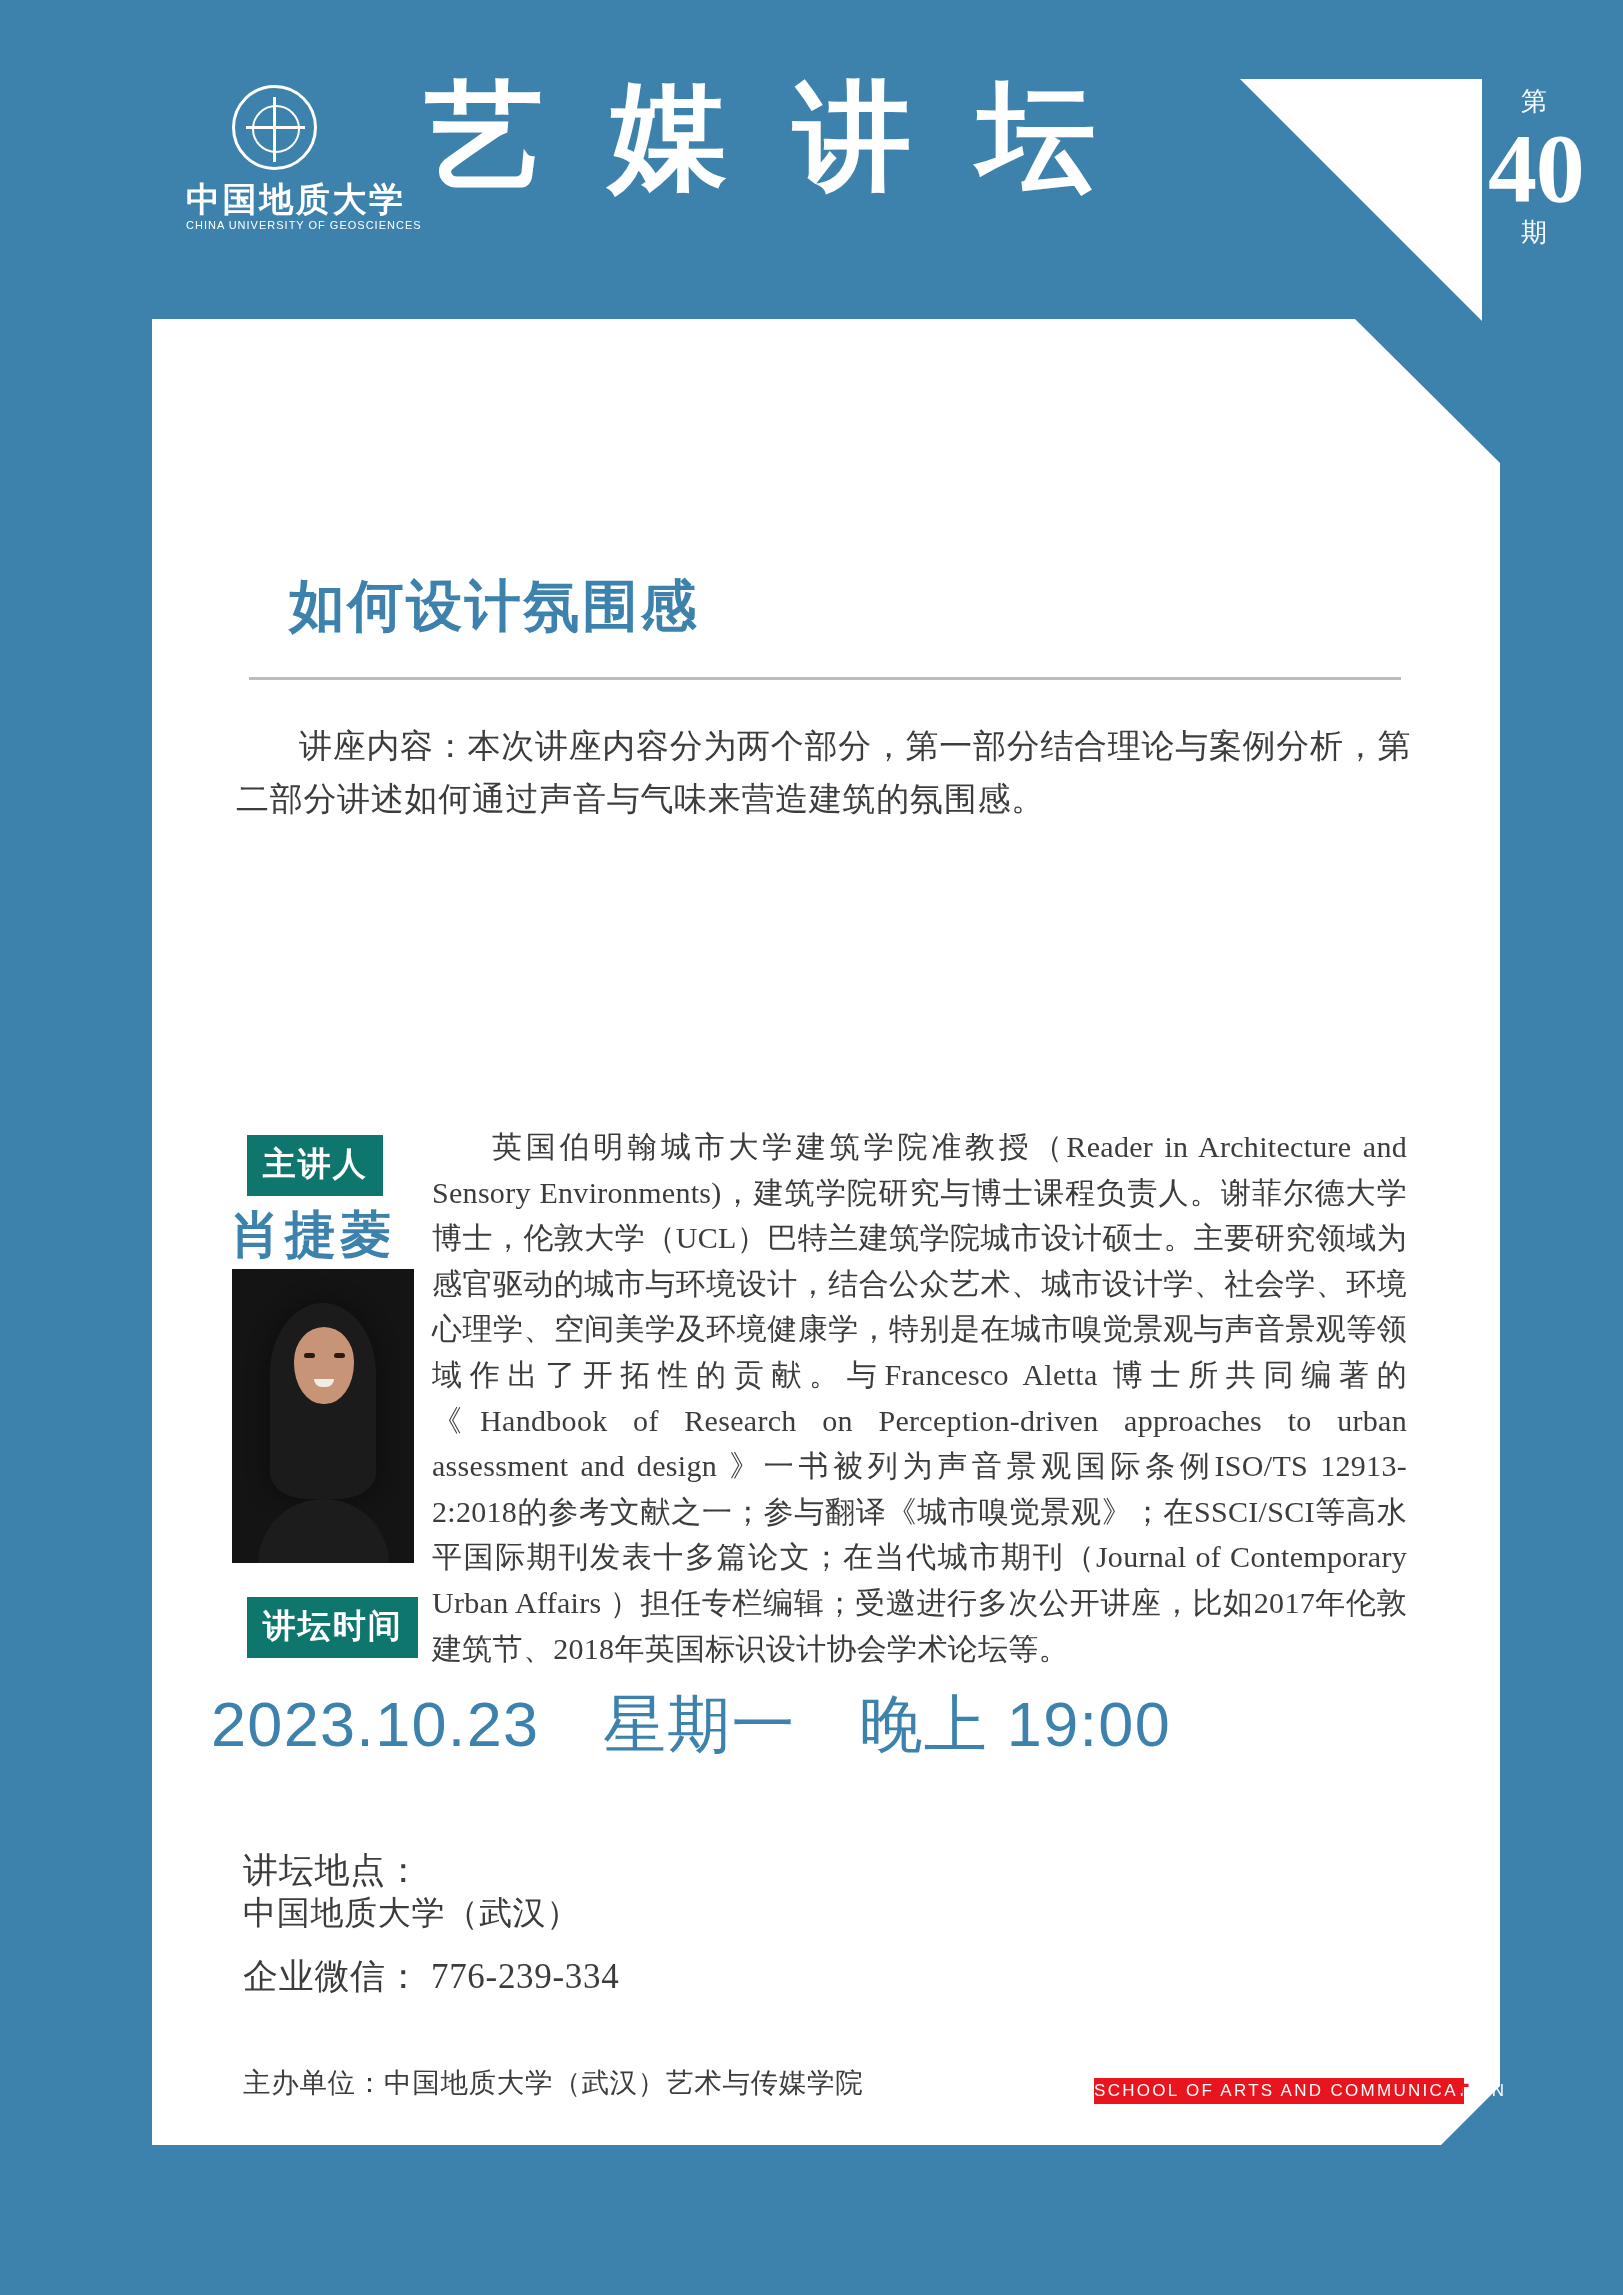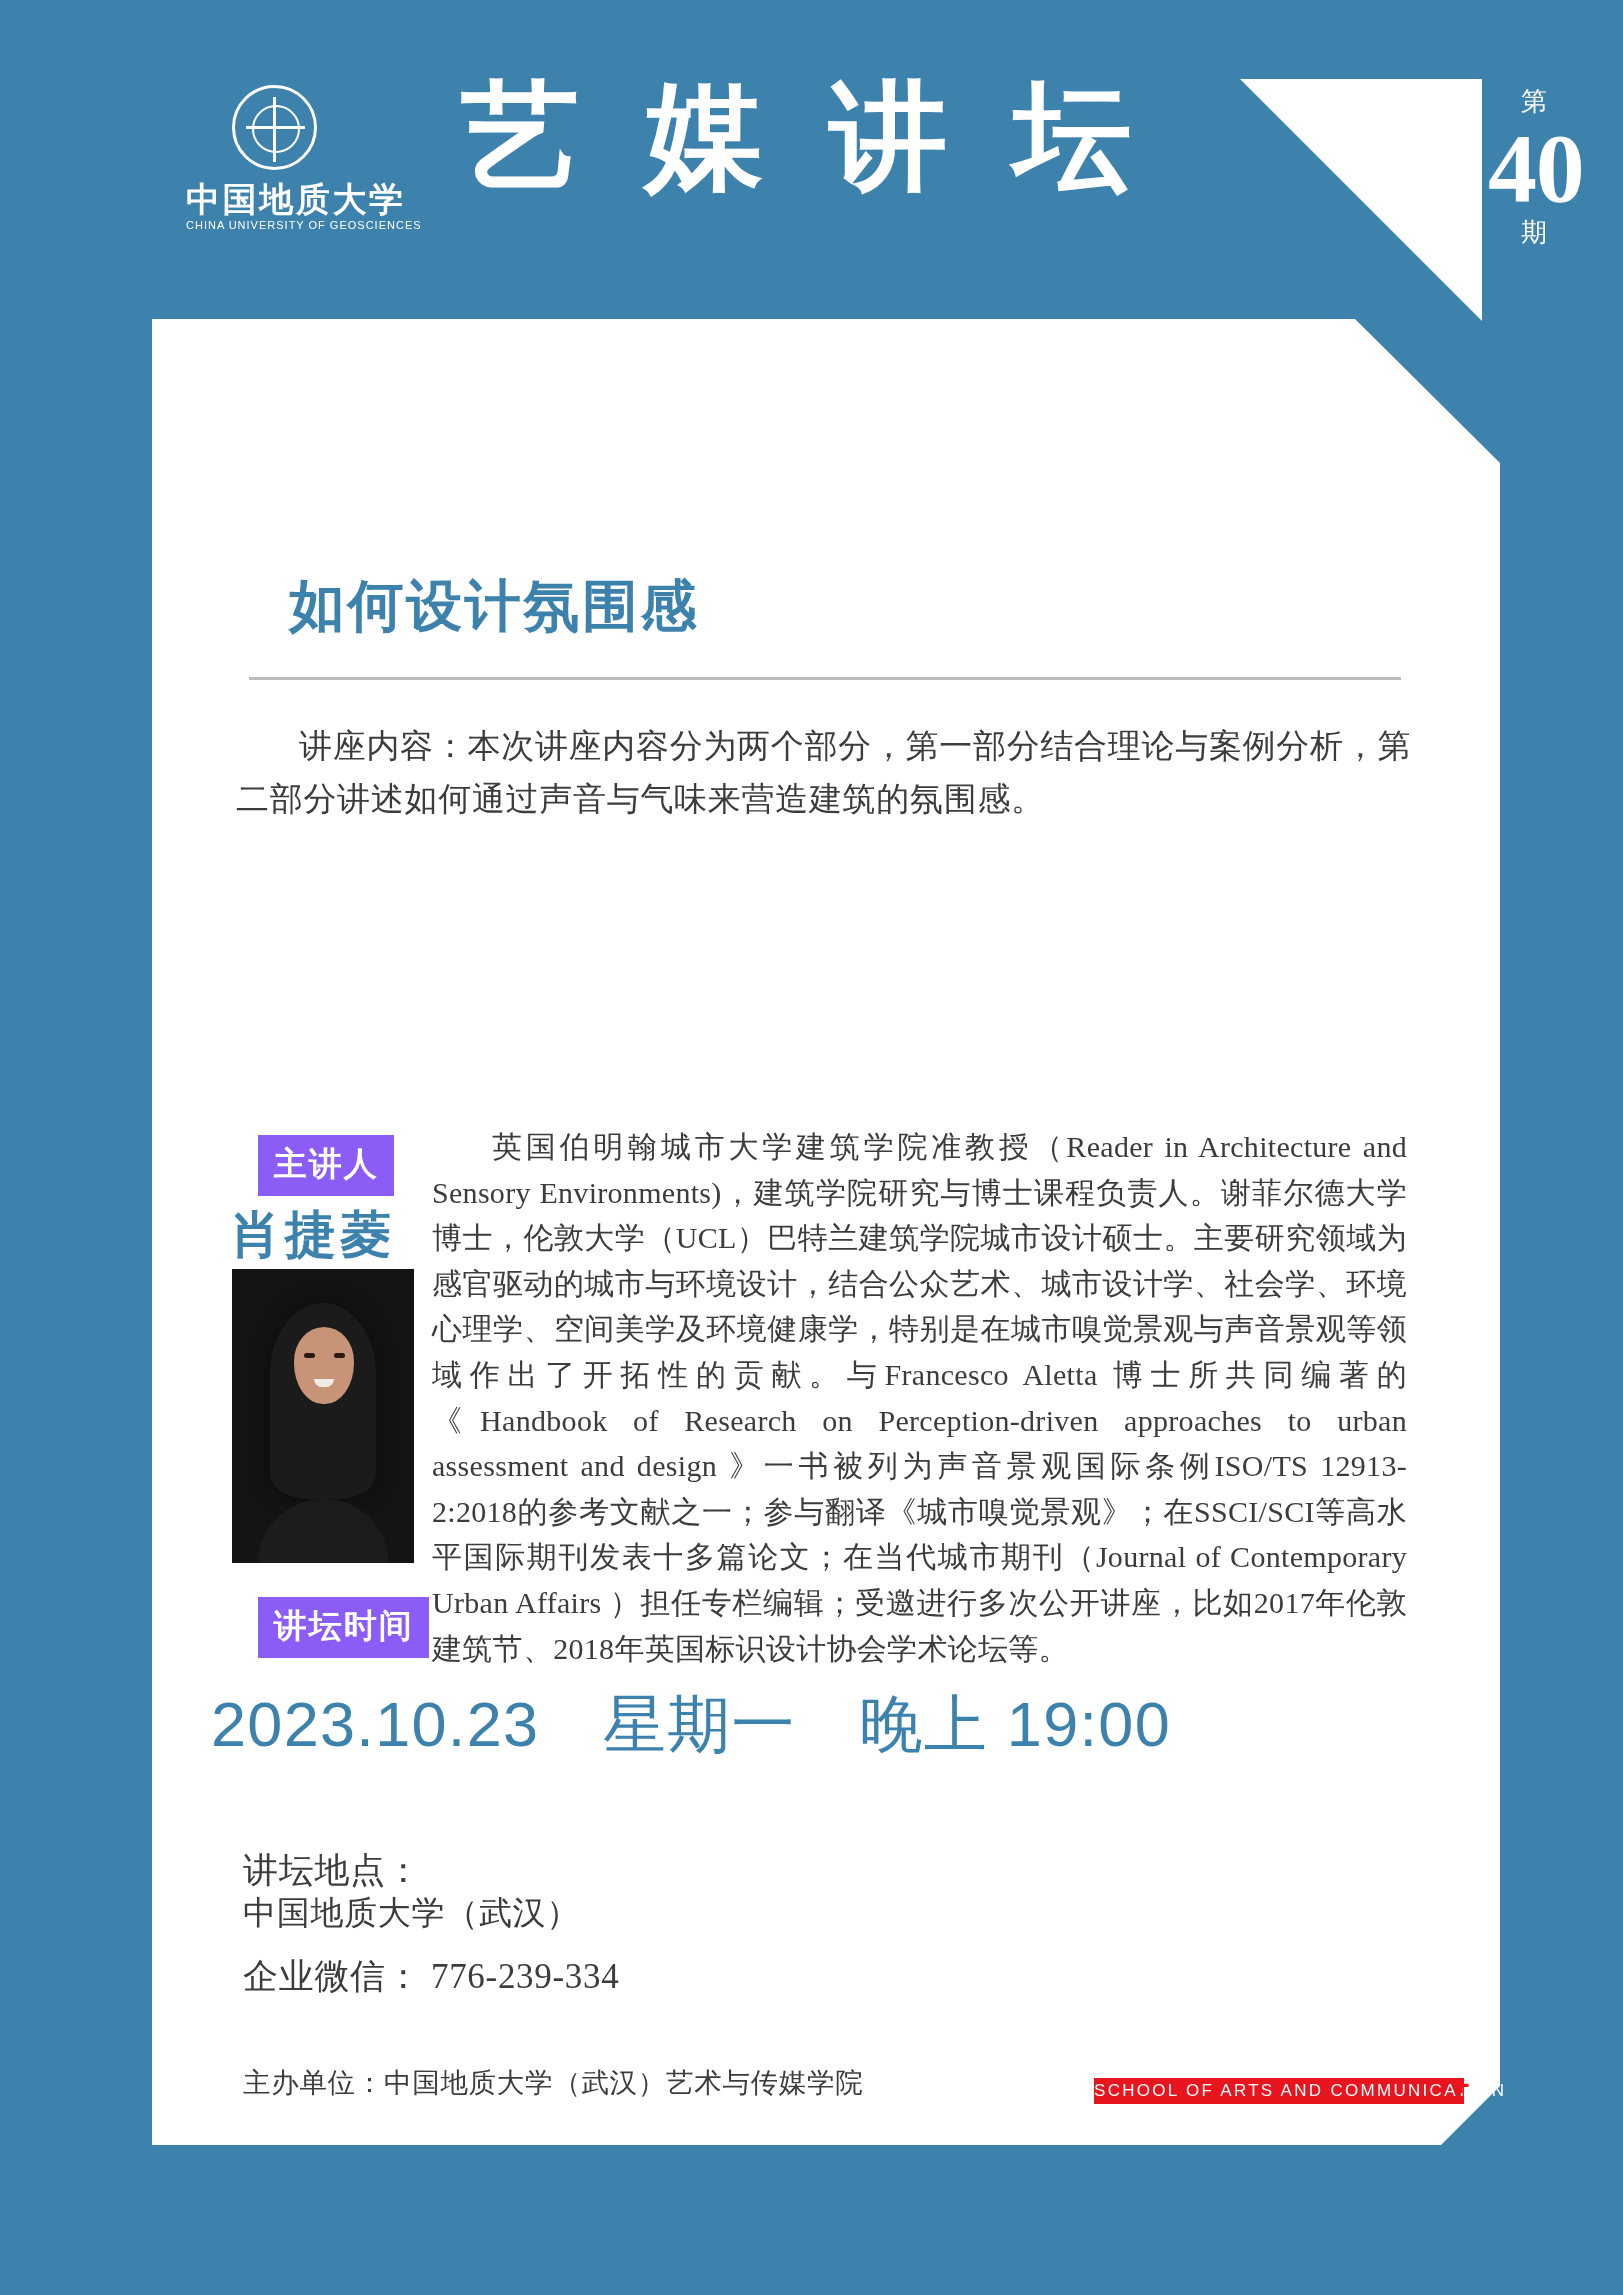--- a/index.html
+++ b/index.html
@@ -78,21 +78,20 @@
   #main-title {
     position: absolute;
     left: 425px; top: 79px;
     color: #ffffff;
     font-family: "Liberation Serif", serif;
     font-size: 118px;
     font-weight: bold;
     letter-spacing: 18.3px;
     line-height: 1;
     white-space: nowrap;
-    margin-left: 36px;
   }
 
   
   #corner-triangle {
     position: absolute;
     right: 141px; top: 79px;
     width: 242px; height: 242px;
     background: #ffffff;
     clip-path: polygon(100% 0, 100% 100%, 0 0);
   }
@@ -154,29 +153,28 @@
     font-family: "Liberation Serif", serif;
     font-size: 33px;
     line-height: 1.6;
     text-indent: 63px;
     letter-spacing: 0.7px;
   }
 
   
   .badge {
     position: absolute;
-    background: #8b5cf6;
+    background: #0f766e;
     color: #ffffff;
     font-family: "Liberation Serif", serif;
     font-size: 33px;
     font-weight: bold;
     letter-spacing: 2px;
     padding: 6.5px 15.7px 9.2px 15.7px;
     white-space: nowrap;
-    margin-left: 11px;
   }
   #badge-speaker { left: 247px; top: 1135px; }
   #badge-time { left: 247px; top: 1597px; }
 
   #speaker-name {
     position: absolute;
     left: 230px; top: 1201px;
     color: #3d82ad;
     font-family: "Liberation Serif", serif;
     font-size: 51px;

